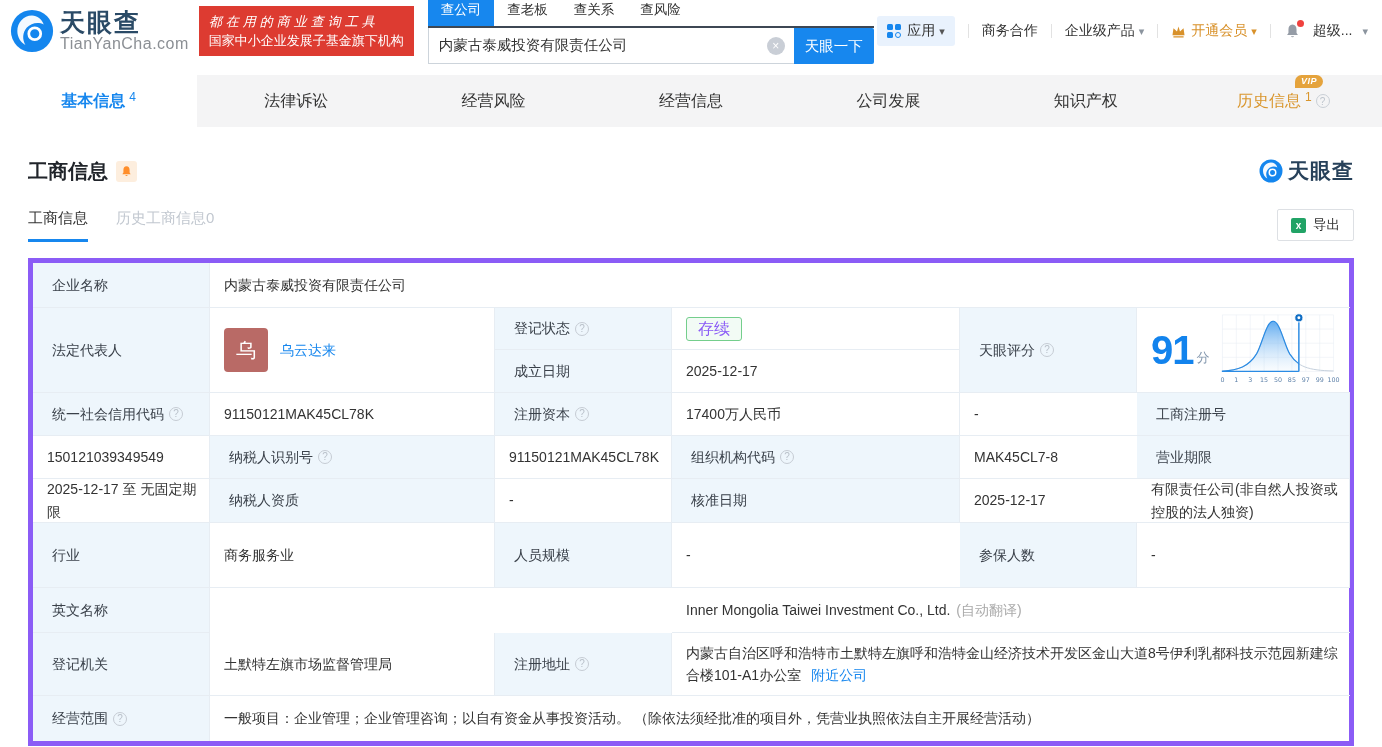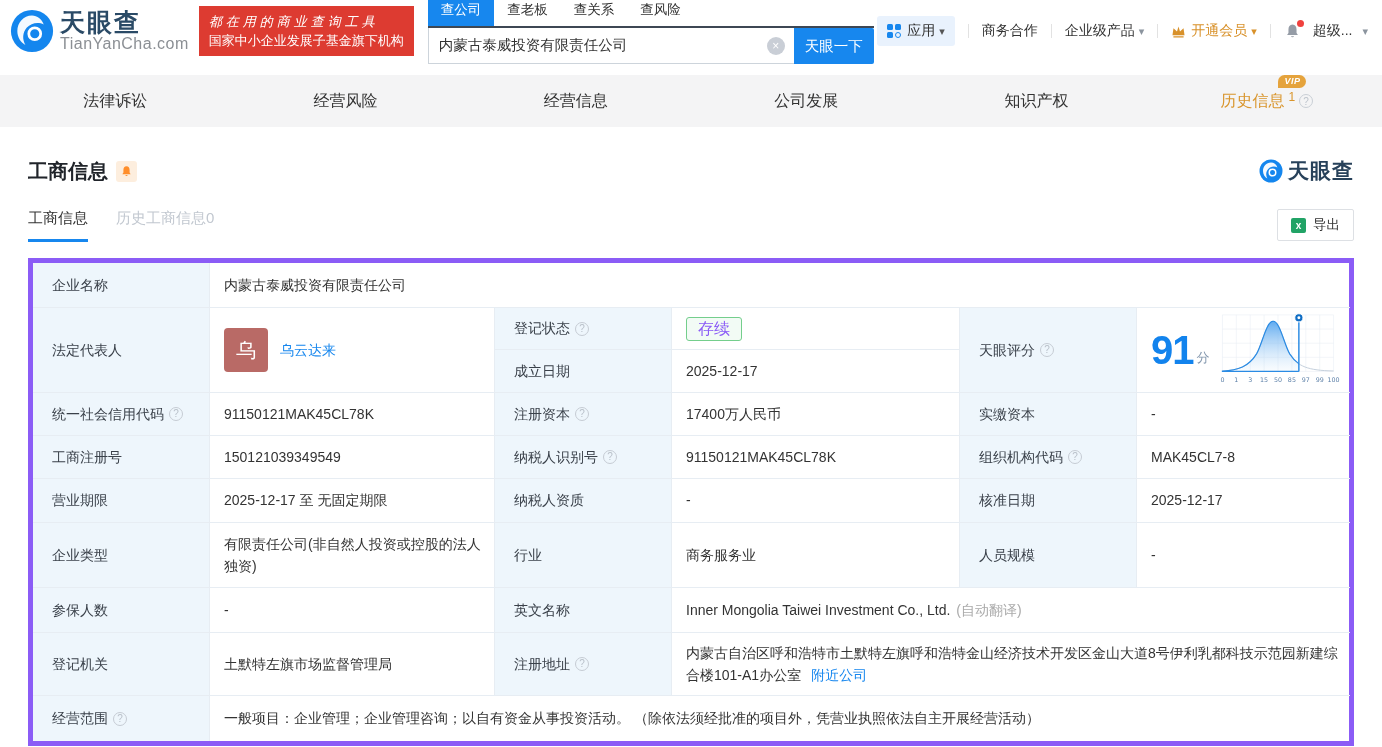--- a/index.html
+++ b/index.html
@@ -158,20 +158,24 @@
       <span class="bell-dot"></span>
     </div>
     <div class="nav-item" style="margin-left:12px">
       <span>超级...</span>
       <span class="caret" style="margin-left:10px">▾</span>
     </div>
   </div>
 </div>
 
 <div class="tabbar">
+  <div class="tab active">
+    <span>基本信息</span>
+    <span class="cnt">4</span>
+  </div>
   <div class="tab">
     <span>法律诉讼</span>
   </div>
   <div class="tab">
     <span>经营风险</span>
   </div>
   <div class="tab">
     <span>经营信息</span>
   </div>
   <div class="tab">
@@ -308,23 +312,20 @@
   <div class="cell">
       <span>91150121MAK45CL78K</span>
     </div>
   <div class="cell lbl">
     <span>注册资本</span>
       <span class="q">?</span>
   </div>
   <div class="cell">
       <span>17400万人民币</span>
     </div>
-  <div class="cell lbl">
-      <span>实缴资本</span>
-    </div>
   <div class="cell noR">
       <span>-</span>
     </div>
 
   <div class="cell lbl">
       <span>工商注册号</span>
     </div>
   <div class="cell">
       <span>150121039349549</span>
     </div>
@@ -355,23 +356,20 @@
   <div class="cell">
       <span>-</span>
     </div>
   <div class="cell lbl">
       <span>核准日期</span>
     </div>
   <div class="cell noR">
       <span>2025-12-17</span>
     </div>
 
-  <div class="cell lbl">
-      <span>企业类型</span>
-    </div>
   <div class="cell">
       <span>有限责任公司(非自然人投资或控股的法人独资)</span>
     </div>
   <div class="cell lbl">
       <span>行业</span>
     </div>
   <div class="cell">
       <span>商务服务业</span>
     </div>
   <div class="cell lbl">

